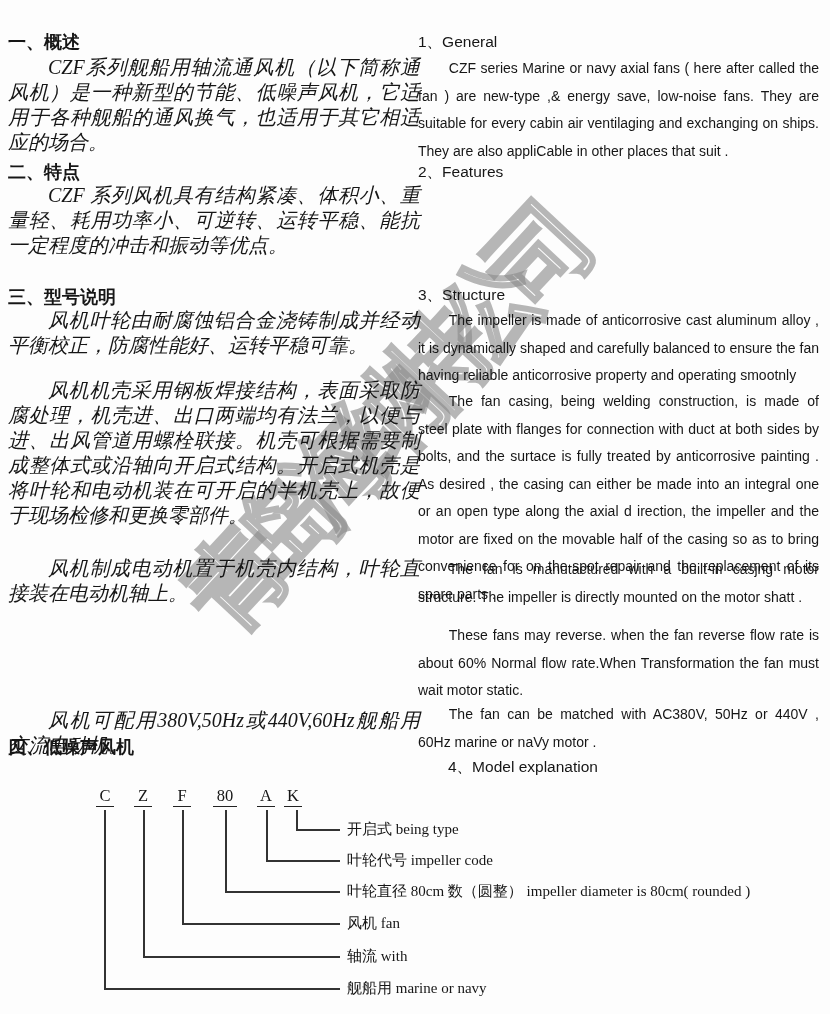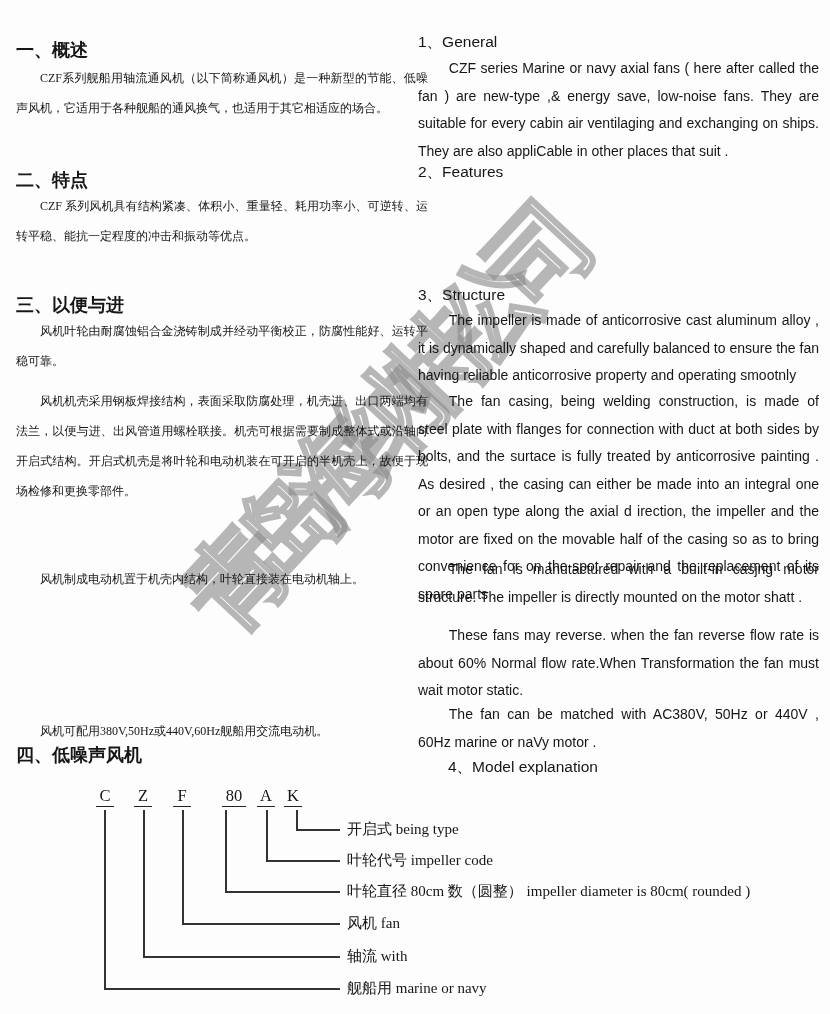--- a/index.html
+++ b/index.html
@@ -14,23 +14,23 @@
     position:absolute;left:205px;top:548px;
     font-family:"DejaVu Sans",sans-serif;font-weight:700;
     font-size:100px;letter-spacing:-26px;white-space:nowrap;
     transform:rotate(-47deg);transform-origin:0 50%;
     color:rgba(140,140,140,0.30);
     -webkit-text-fill-color:transparent;
     -webkit-text-stroke:3px rgba(138,138,138,0.62);
     pointer-events:none;z-index:1;
   }
   
-  .zh-head,.zh-para{position:absolute;left:8px;width:412px;margin:8px;z-index:2;}
+  .zh-head,.zh-para{position:absolute;left:8px;width:412px;margin:0;z-index:2;}
   .zh-head{font-weight:700;font-size:18px;line-height:24px;}
-  .zh-para{font-size:12px;line-height:30px;text-align:justify;text-indent:2em;}
+  .zh-para{font-size:20px;line-height:25px;text-align:justify;text-indent:2em;font-style:italic;}
   .en-head,.en-para{position:absolute;left:417px;width:401px;margin:1px;z-index:2;
     font-family:"Liberation Sans","DejaVu Sans",sans-serif;}
   .en-head{font-size:15.5px;line-height:22px;}
   .en-para{font-size:14px;line-height:27.5px;text-align:justify;text-indent:2.2em;}
   .indent-head{padding-left:30px;}
   
   .code-letter{
     position:absolute;top:786px;height:19px;text-align:center;z-index:2;
     font-size:16.5px;font-family:"Liberation Serif",serif;
     border-bottom:1px solid #222;padding-bottom:1px;
@@ -46,21 +46,21 @@
 <body>
 
 <div class="page">
 
   <div class="watermark">青岛海纳特公司</div>
 
   <h3 class="zh-head" style="top:30px">一、概述</h3>
   <p class="zh-para" style="top:55px">CZF系列舰船用轴流通风机（以下简称通风机）是一种新型的节能、低噪声风机，它适用于各种舰船的通风换气，也适用于其它相适应的场合。</p>
   <h3 class="zh-head" style="top:160px">二、特点</h3>
   <p class="zh-para" style="top:183px">CZF 系列风机具有结构紧凑、体积小、重量轻、耗用功率小、可逆转、运转平稳、能抗一定程度的冲击和振动等优点。</p>
-  <h3 class="zh-head" style="top:285px">三、以便与进</h3>
+  <h3 class="zh-head" style="top:285px">三、型号说明</h3>
   <p class="zh-para" style="top:308px">风机叶轮由耐腐蚀铝合金浇铸制成并经动平衡校正，防腐性能好、运转平稳可靠。</p>
   <p class="zh-para" style="top:556px">风机制成电动机置于机壳内结构，叶轮直接装在电动机轴上。</p>
   <p class="zh-para" style="top:378px">风机机壳采用钢板焊接结构，表面采取防腐处理，机壳进、出口两端均有法兰，以便与进、出风管道用螺栓联接。机壳可根据需要制成整体式或沿轴向开启式结构。开启式机壳是将叶轮和电动机装在可开启的半机壳上，故便于现场检修和更换零部件。</p>
   <p class="zh-para" style="top:708px">风机可配用380V,50Hz或440V,60Hz舰船用交流电动机。</p>
   <h3 class="zh-head" style="top:735px">四、低噪声风机</h3>
 
   <div class="en-head" style="top:30px">1、General</div>
   <p class="en-para" style="top:54px">CZF series Marine or navy axial fans ( here after called the fan ) are new-type ,&amp; energy save, low-noise fans. They are suitable for every cabin air ventilaging and exchanging on ships. They are also appliCable in other places that suit .</p>
   <div class="en-head" style="top:160px">2、Features</div>
   <div class="en-head" style="top:283px">3、Structure</div>
@@ -68,21 +68,21 @@
   <p class="en-para" style="top:387px">The fan casing, being welding construction, is made of steel plate with flanges for connection with duct at both sides by bolts, and the surtace is fully treated by anticorrosive painting . As desired , the casing can either be made into an integral one or an open type along the axial d irection, the impeller and the motor are fixed on the movable half of the casing so as to bring convenience for on the-spot repair and the replacement of its spare parts .</p>
   <p class="en-para" style="top:555px">The fan is manutactured with a built-in casjng motor structure. The impeller is directly mounted on the motor shatt .</p>
   <p class="en-para" style="top:621px">These fans may reverse. when the fan reverse flow rate is about 60% Normal flow rate.When Transformation the fan must wait motor static.</p>
   <p class="en-para" style="top:700px">The fan can be matched with AC380V, 50Hz or 440V , 60Hz marine or naVy motor .</p>
   <div class="en-head indent-head" style="top:755px">4、Model explanation</div>
 
   <div>
     <span class="code-letter" style="left:96px;width:18px">C</span>
     <span class="code-letter" style="left:134px;width:18px">Z</span>
     <span class="code-letter" style="left:173px;width:18px">F</span>
-    <span class="code-letter" style="left:222px;width:24px">80</span>
+    <span class="code-letter" style="left:213px;width:24px">80</span>
     <span class="code-letter" style="left:257px;width:18px">A</span>
     <span class="code-letter" style="left:284px;width:18px">K</span>
 
     <div class="vline" style="left:104px;top:810px;height:178px"></div>
     <div class="vline" style="left:143px;top:810px;height:146px"></div>
     <div class="vline" style="left:182px;top:810px;height:113px"></div>
     <div class="vline" style="left:225px;top:810px;height:81px"></div>
     <div class="vline" style="left:266px;top:810px;height:50px"></div>
     <div class="vline" style="left:296px;top:810px;height:19px"></div>
 

